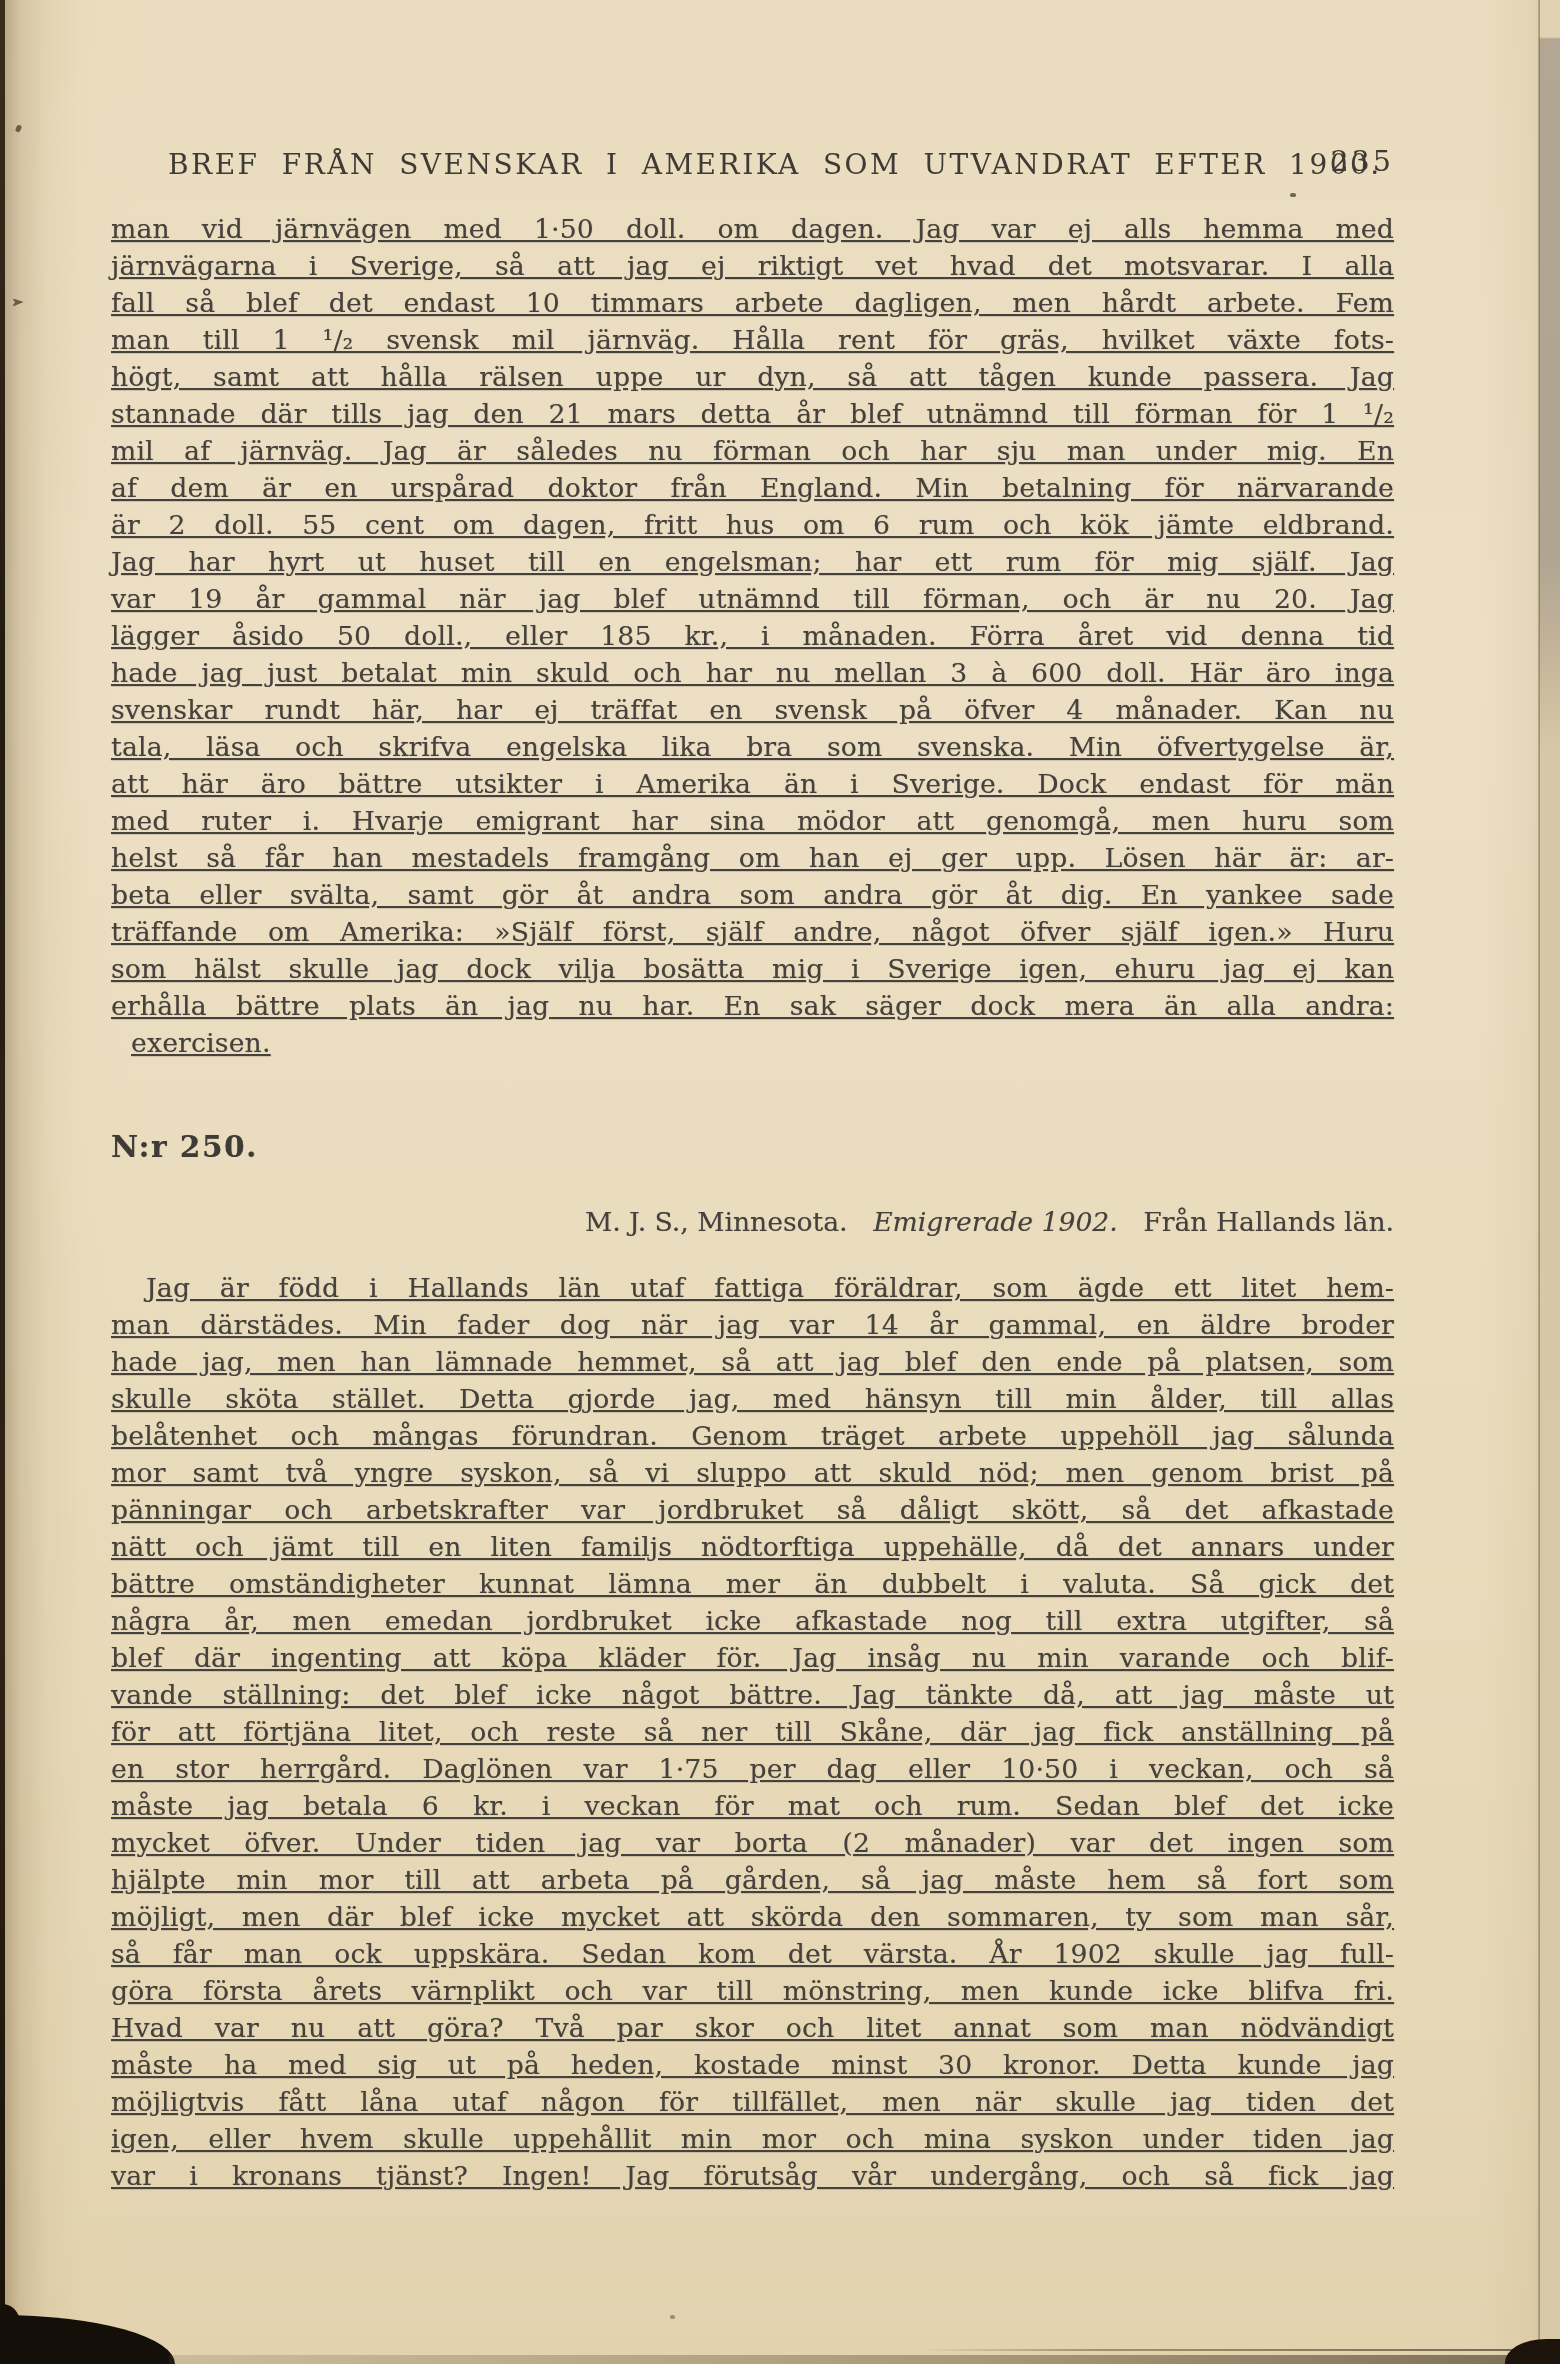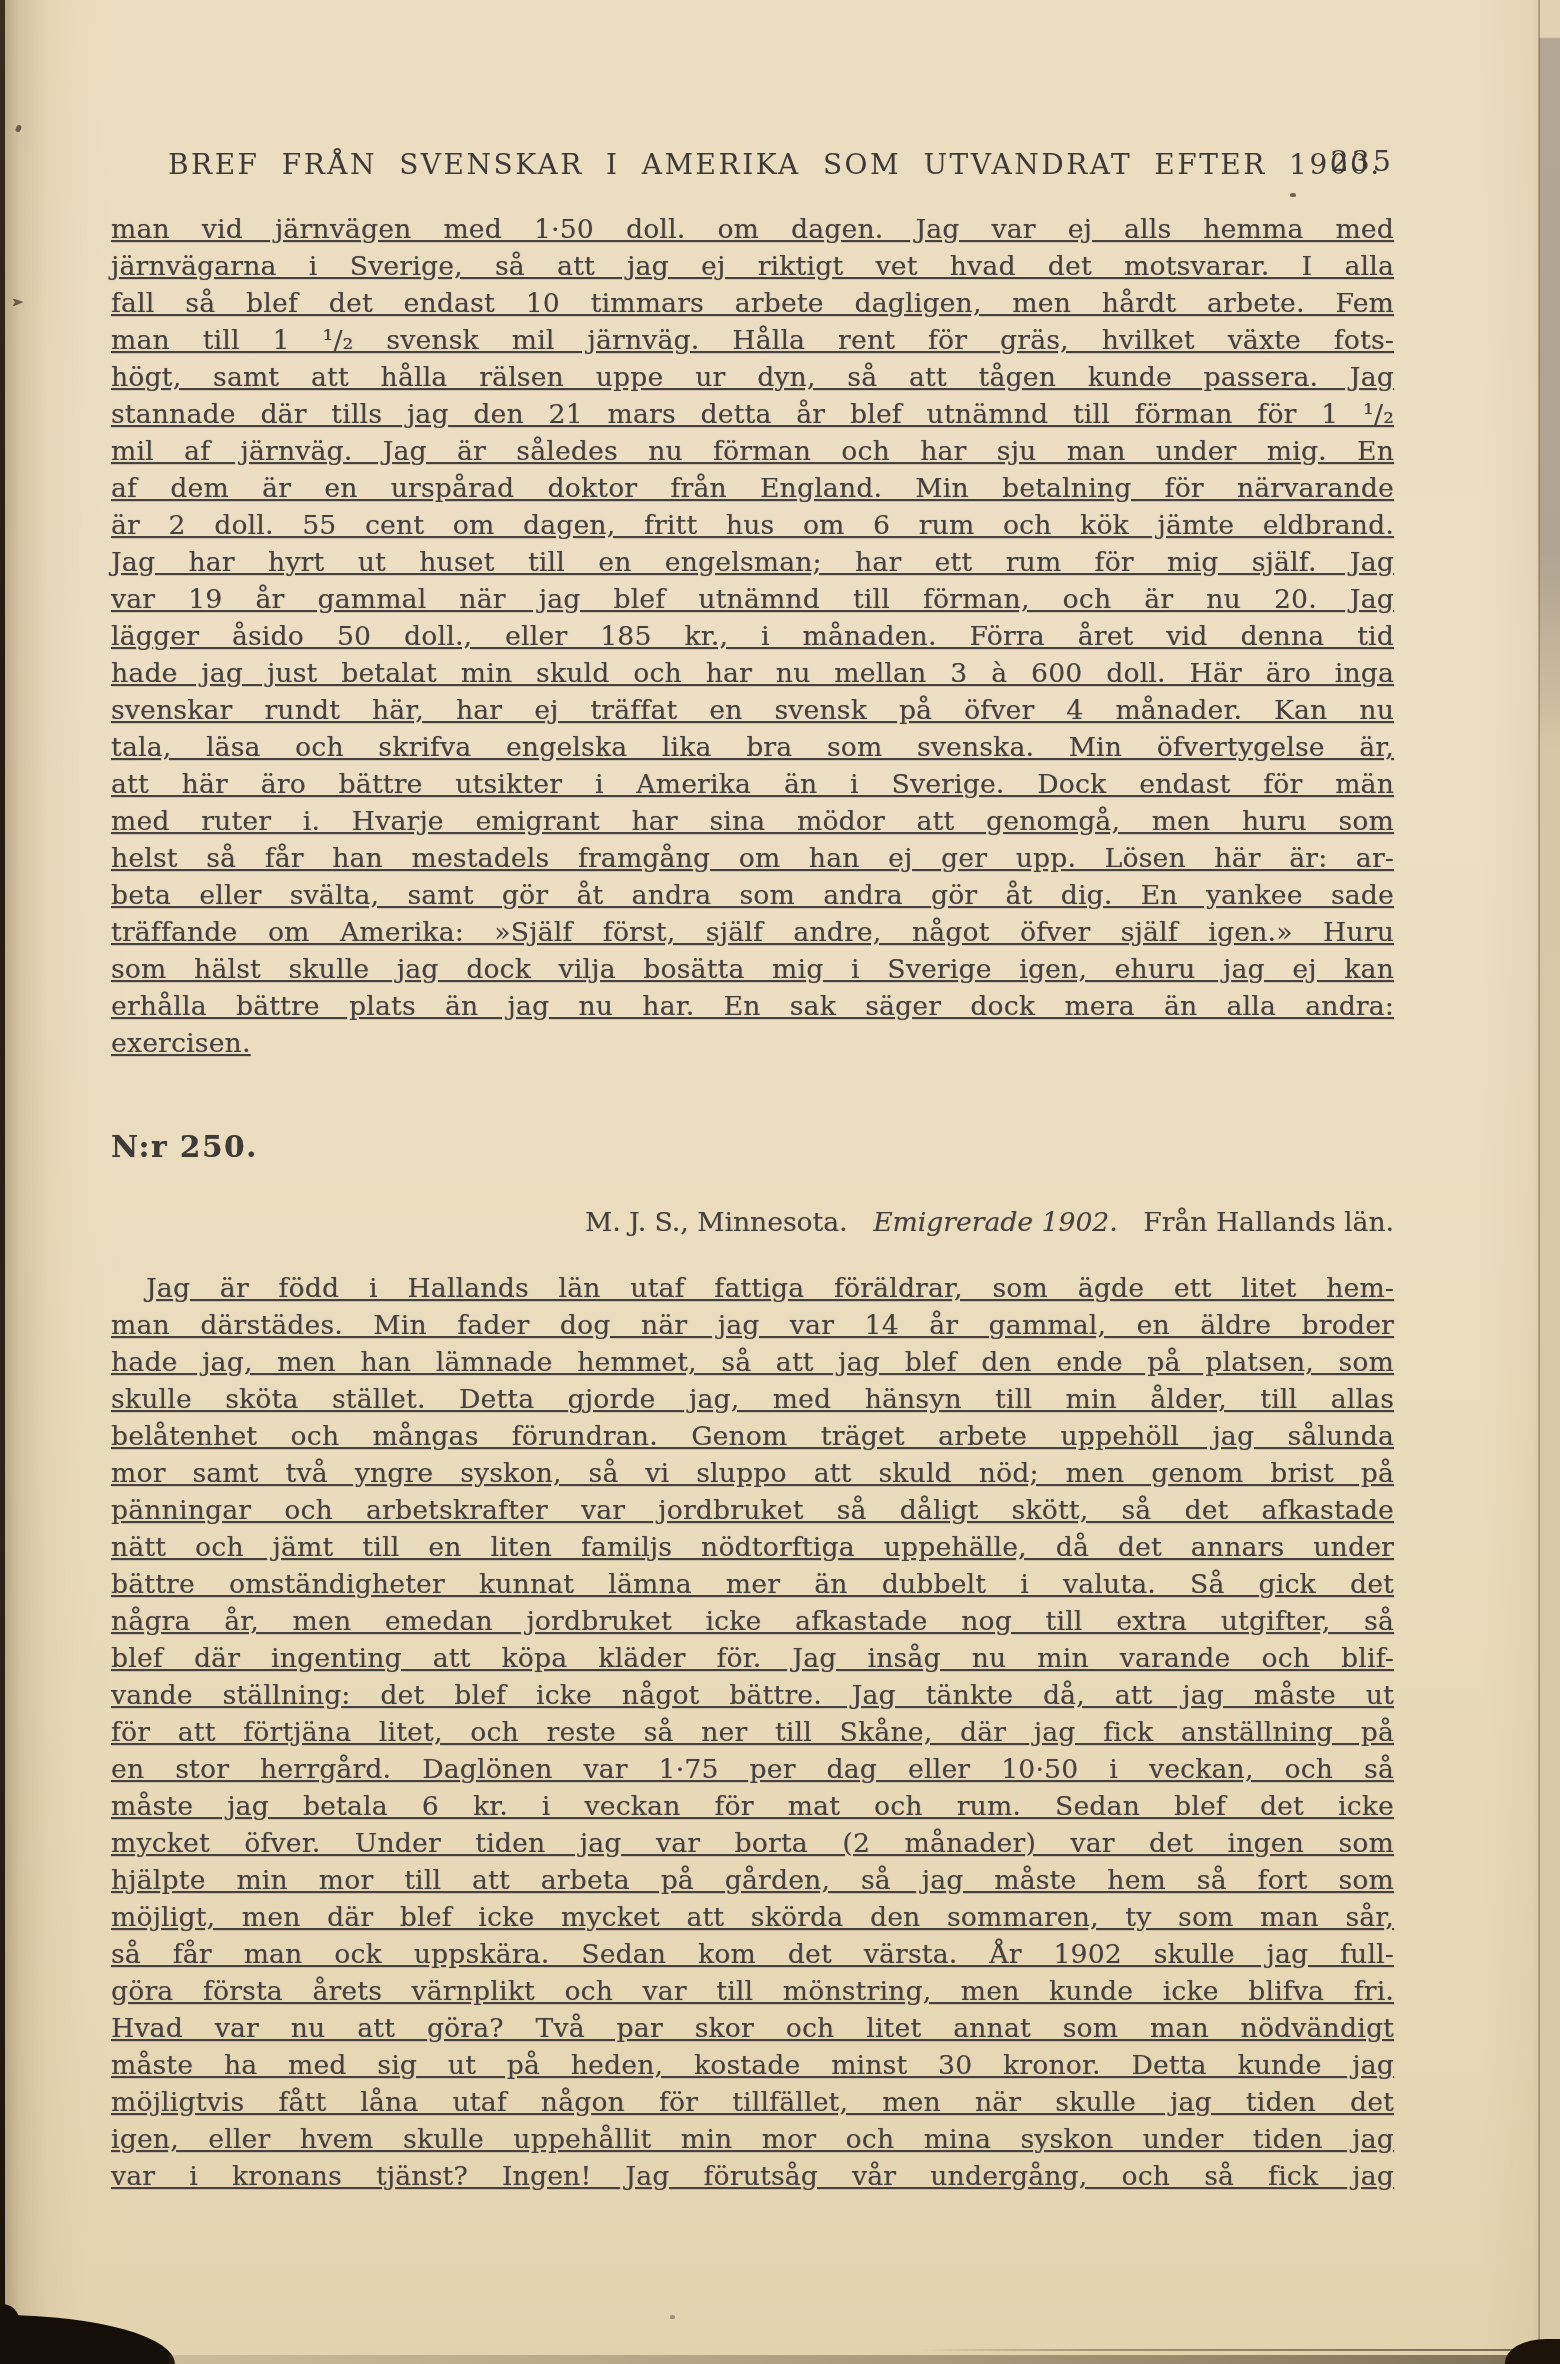--- a/index.html
+++ b/index.html
@@ -40,21 +40,21 @@
   
   .running-header{position:absolute;top:144px;left:111px;width:1283px;height:39px;color:#3e3a35;}
   .running-title{position:absolute;left:57px;right:126px;top:3.9px;text-align:center;
     font-size:28px;letter-spacing:2.5px;word-spacing:10.8px;white-space:nowrap;}
   .page-number{position:absolute;right:0;top:0;font-size:28.6px;letter-spacing:3px;}
 
   .para{position:absolute;left:111px;width:1283px;}
   .line{height:37px;line-height:37px;font-size:26.6px;word-spacing:2px;letter-spacing:0.2px;
     text-align:justify;text-align-last:justify;
     text-shadow:0.3px 0.4px 0.7px rgba(70,62,52,.45);text-decoration:underline;}
-  .end-short .line:last-child{text-align-last:left;}
+  .end-short .line:last-child{text-align-last:left;margin-left:20px;}
   .indent-first .line:first-child{text-indent:35px;}
   .para-continuation{top:210px;}
   .para-letter250{top:1269px;}
 
   .section-heading{position:absolute;top:1129px;left:111px;width:1283px;text-align:left;
     font-weight:bold;font-size:29.6px;letter-spacing:1.5px;color:#3e3a35;
     text-shadow:0.3px 0.4px 0.7px rgba(70,62,52,.45);}
   .byline{position:absolute;top:1206px;left:111px;width:1283px;text-align:right;font-size:26.6px;
     text-shadow:0.3px 0.4px 0.7px rgba(70,62,52,.45);}
   .byline span{display:inline-block;}

